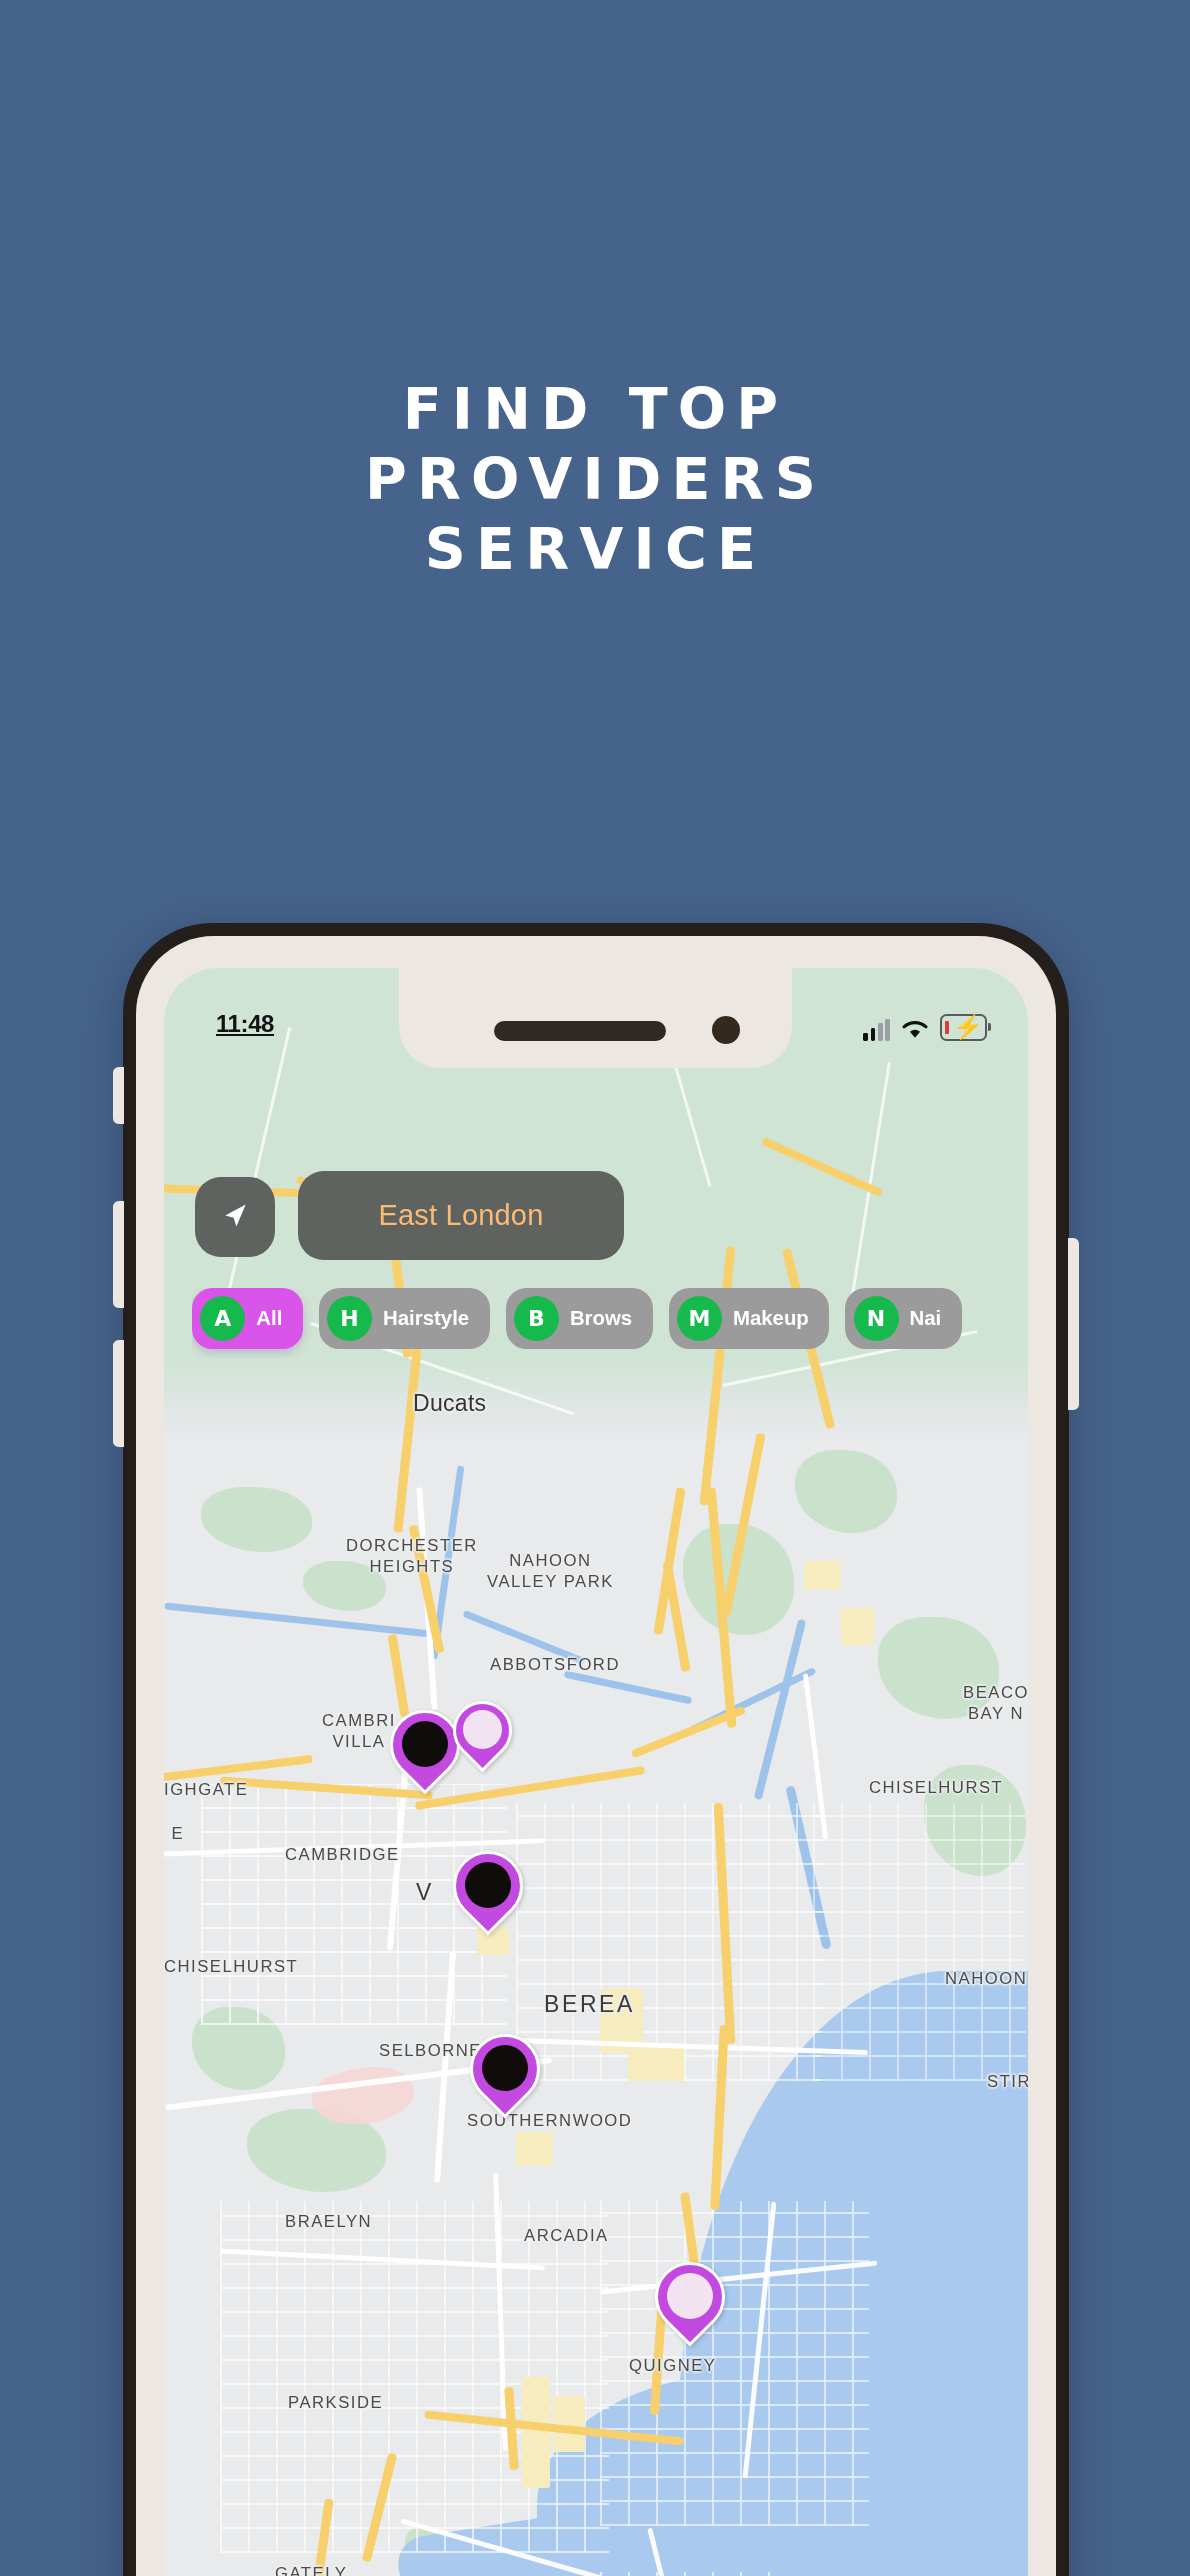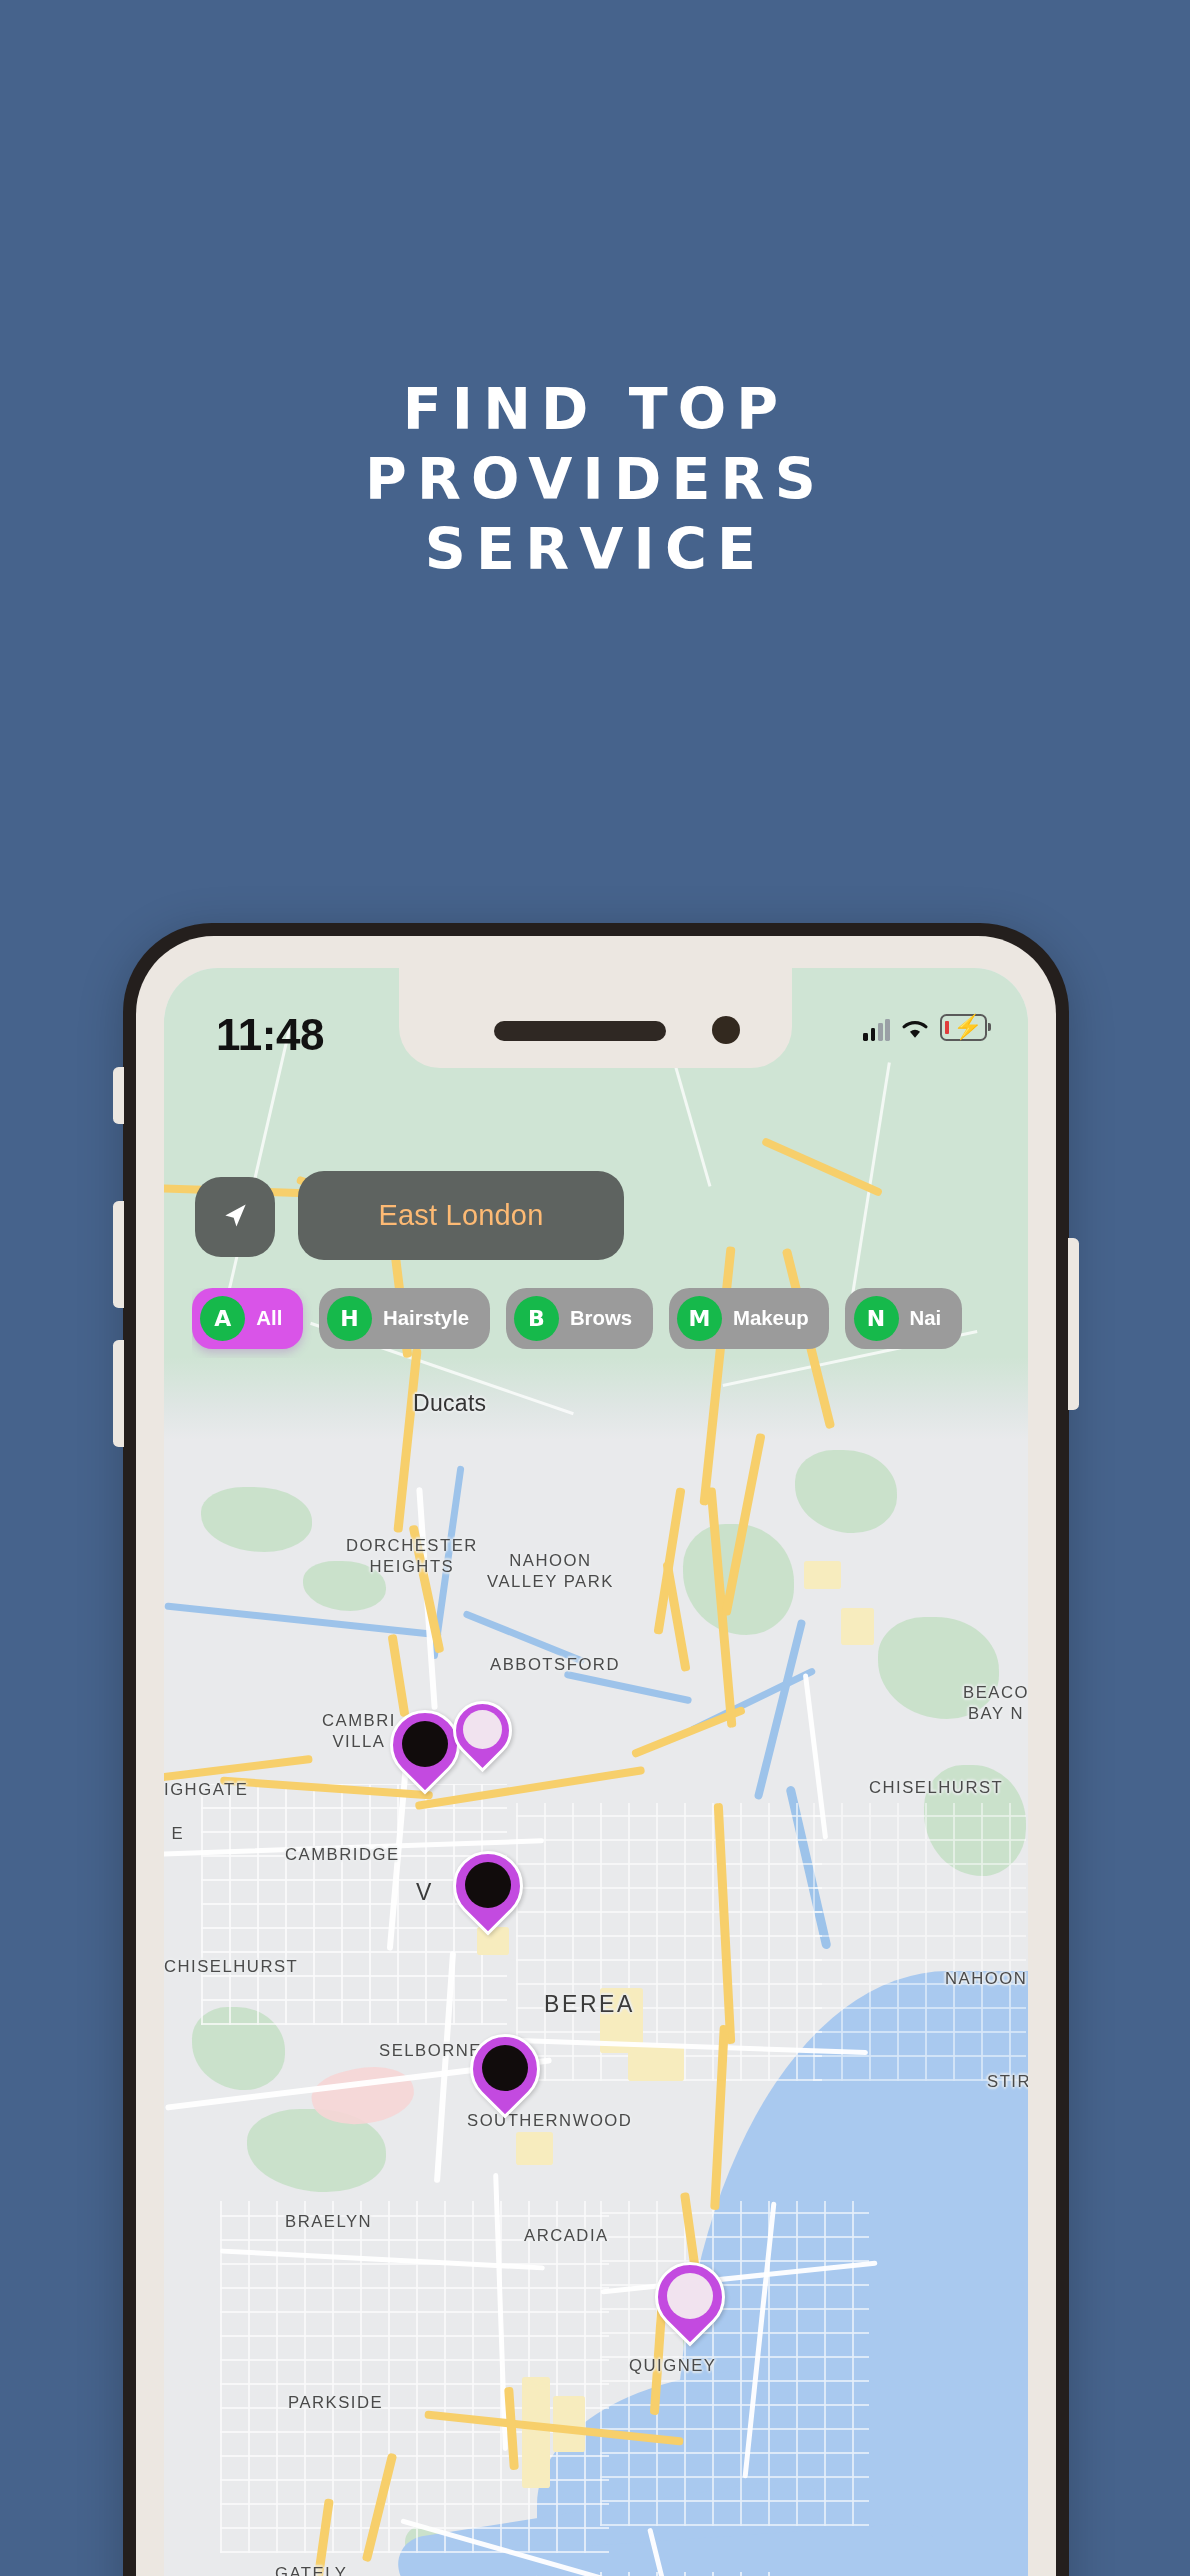--- a/index.html
+++ b/index.html
@@ -234,25 +234,26 @@
     position: absolute;
     left: 0; top: 0;
     width: 864px;
     height: 100px;
     z-index: 38;
   }
   .status-time {
     position: absolute;
     left: 52px;
     top: 42px;
-    font-size: 44px;
+    font-size: 24px;
     font-weight: 600;
     color: #121212;
     letter-spacing: -0.4px;
     font-family: "Liberation Sans", sans-serif;
+    text-decoration: underline;
   }
   .status-right {
     position: absolute;
     right: 41px;
     top: 43px;
     display: flex;
     align-items: flex-end;
     gap: 11px;
     height: 30px;
   }

